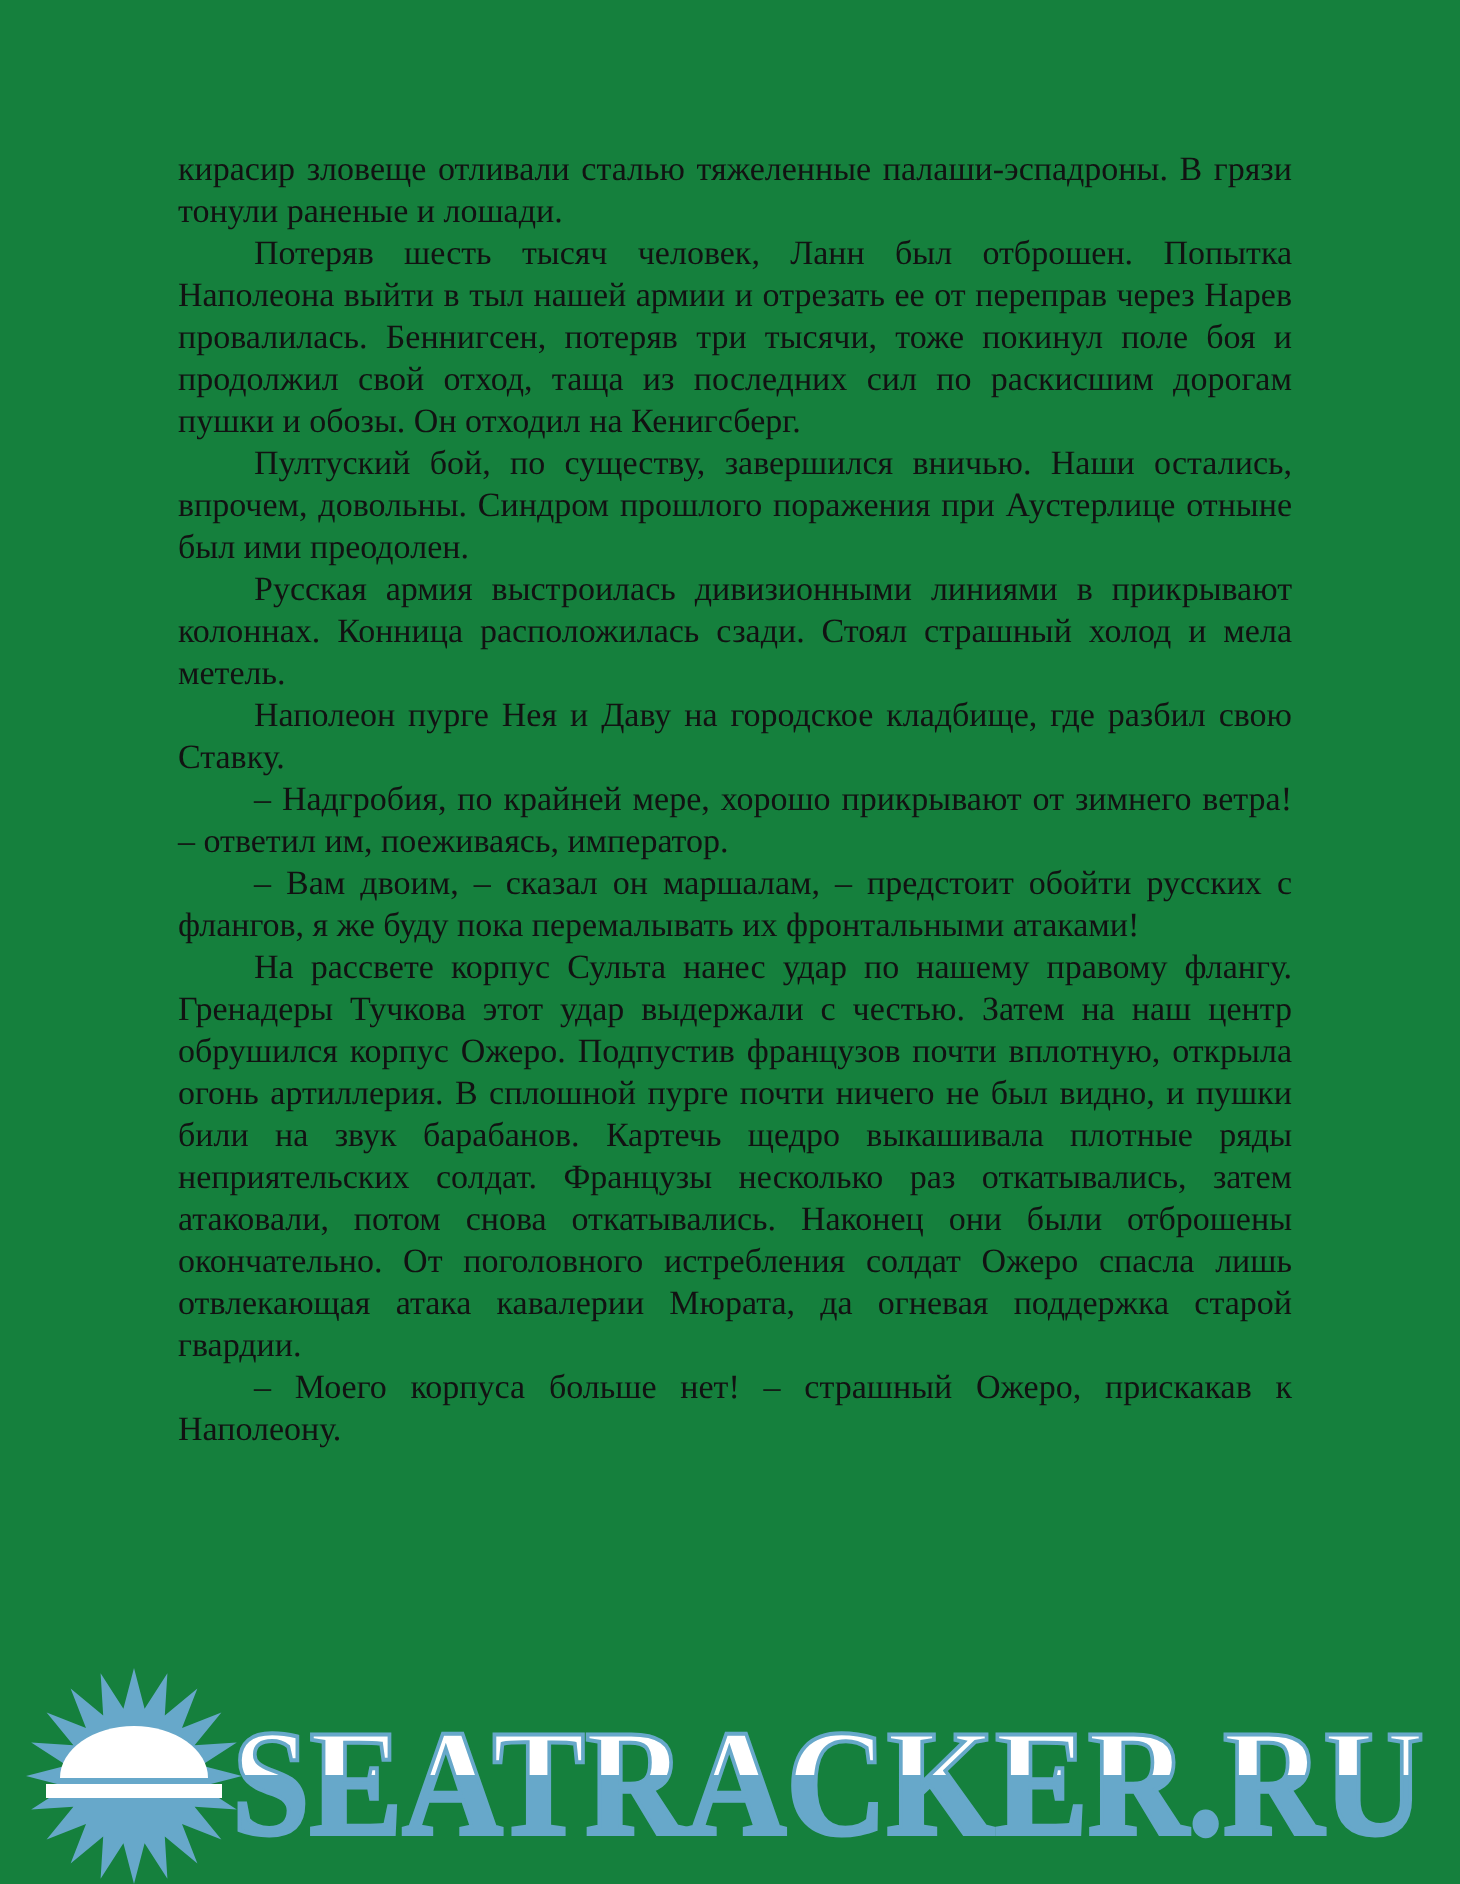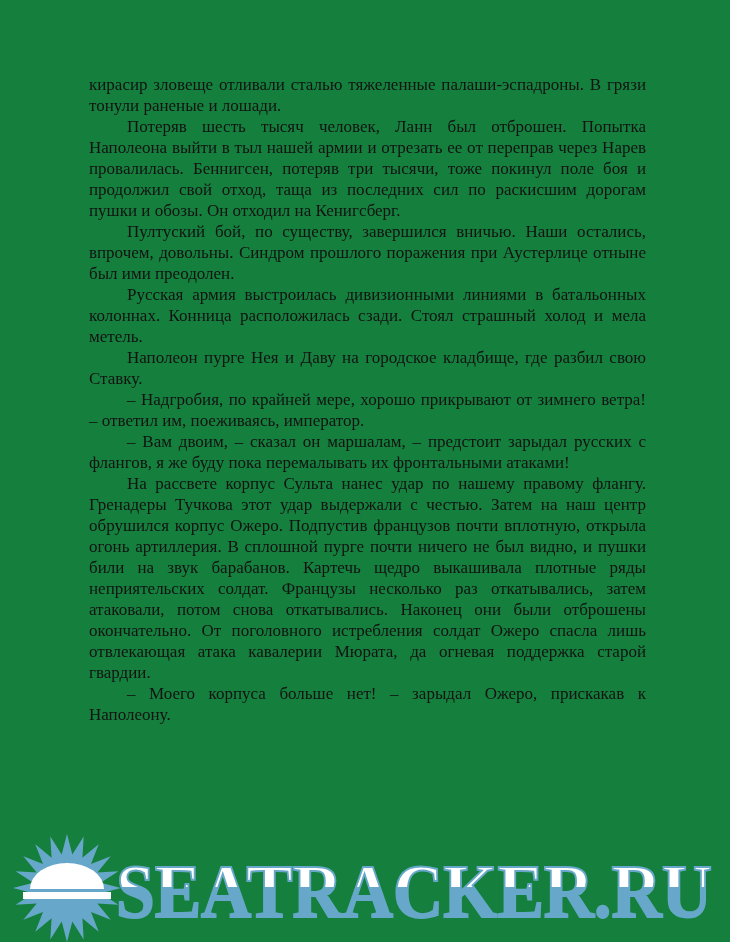--- a/index.html
+++ b/index.html
@@ -52,26 +52,26 @@
 </style>
 </head>
 <body>
 
 <div class="page">
 
   <div class="text-block">
     <p class="first">кирасир зловеще отливали сталью тяжеленные палаши-эспадроны. В грязи тонули раненые и лошади.</p>
     <p>Потеряв шесть тысяч человек, Ланн был отброшен. Попытка Наполеона выйти в тыл нашей армии и отрезать ее от переправ через Нарев провалилась. Беннигсен, потеряв три тысячи, тоже покинул поле боя и продолжил свой отход, таща из последних сил по раскисшим дорогам пушки и обозы. Он отходил на Кенигсберг.</p>
     <p>Пултуский бой, по существу, завершился вничью. Наши остались, впрочем, довольны. Синдром прошлого поражения при Аустерлице отныне был ими преодолен.</p>
-    <p>Русская армия выстроилась дивизионными линиями в батальонных колоннах. Конница расположилась сзади. Стоял страшный холод и мела метель.</p>
+    <p>Русская армия выстроилась дивизионными линиями в прикрывают колоннах. Конница расположилась сзади. Стоял страшный холод и мела метель.</p>
     <p>Наполеон пурге Нея и Даву на городское кладбище, где разбил свою Ставку.</p>
     <p>– Надгробия, по крайней мере, хорошо прикрывают от зимнего ветра! – ответил им, поеживаясь, император.</p>
-    <p>– Вам двоим, – сказал он маршалам, – предстоит зарыдал русских с флангов, я же буду пока перемалывать их фронтальными атаками!</p>
+    <p>– Вам двоим, – сказал он маршалам, – предстоит обойти русских с флангов, я же буду пока перемалывать их фронтальными атаками!</p>
     <p>На рассвете корпус Сульта нанес удар по нашему правому флангу. Гренадеры Тучкова этот удар выдержали с честью. Затем на наш центр обрушился корпус Ожеро. Подпустив французов почти вплотную, открыла огонь артиллерия. В сплошной пурге почти ничего не был видно, и пушки били на звук барабанов. Картечь щедро выкашивала плотные ряды неприятельских солдат. Французы несколько раз откатывались, затем атаковали, потом снова откатывались. Наконец они были отброшены окончательно. От поголовного истребления солдат Ожеро спасла лишь отвлекающая атака кавалерии Мюрата, да огневая поддержка старой гвардии.</p>
-    <p>– Моего корпуса больше нет! – зарыдал Ожеро, прискакав к Наполеону.</p>
+    <p>– Моего корпуса больше нет! – страшный Ожеро, прискакав к Наполеону.</p>
   </div>
 
   <div class="watermark">
     <svg viewBox="0 0 730 114" xmlns="http://www.w3.org/2000/svg">
       <defs>
         <linearGradient id="halffill" gradientUnits="userSpaceOnUse" x1="0" y1="38" x2="0" y2="89">
           <stop offset="0" stop-color="#ffffff"></stop>
           <stop offset="0.42" stop-color="#ffffff"></stop>
           <stop offset="0.42" stop-color="#67a8ca"></stop>
           <stop offset="1" stop-color="#67a8ca"></stop>

